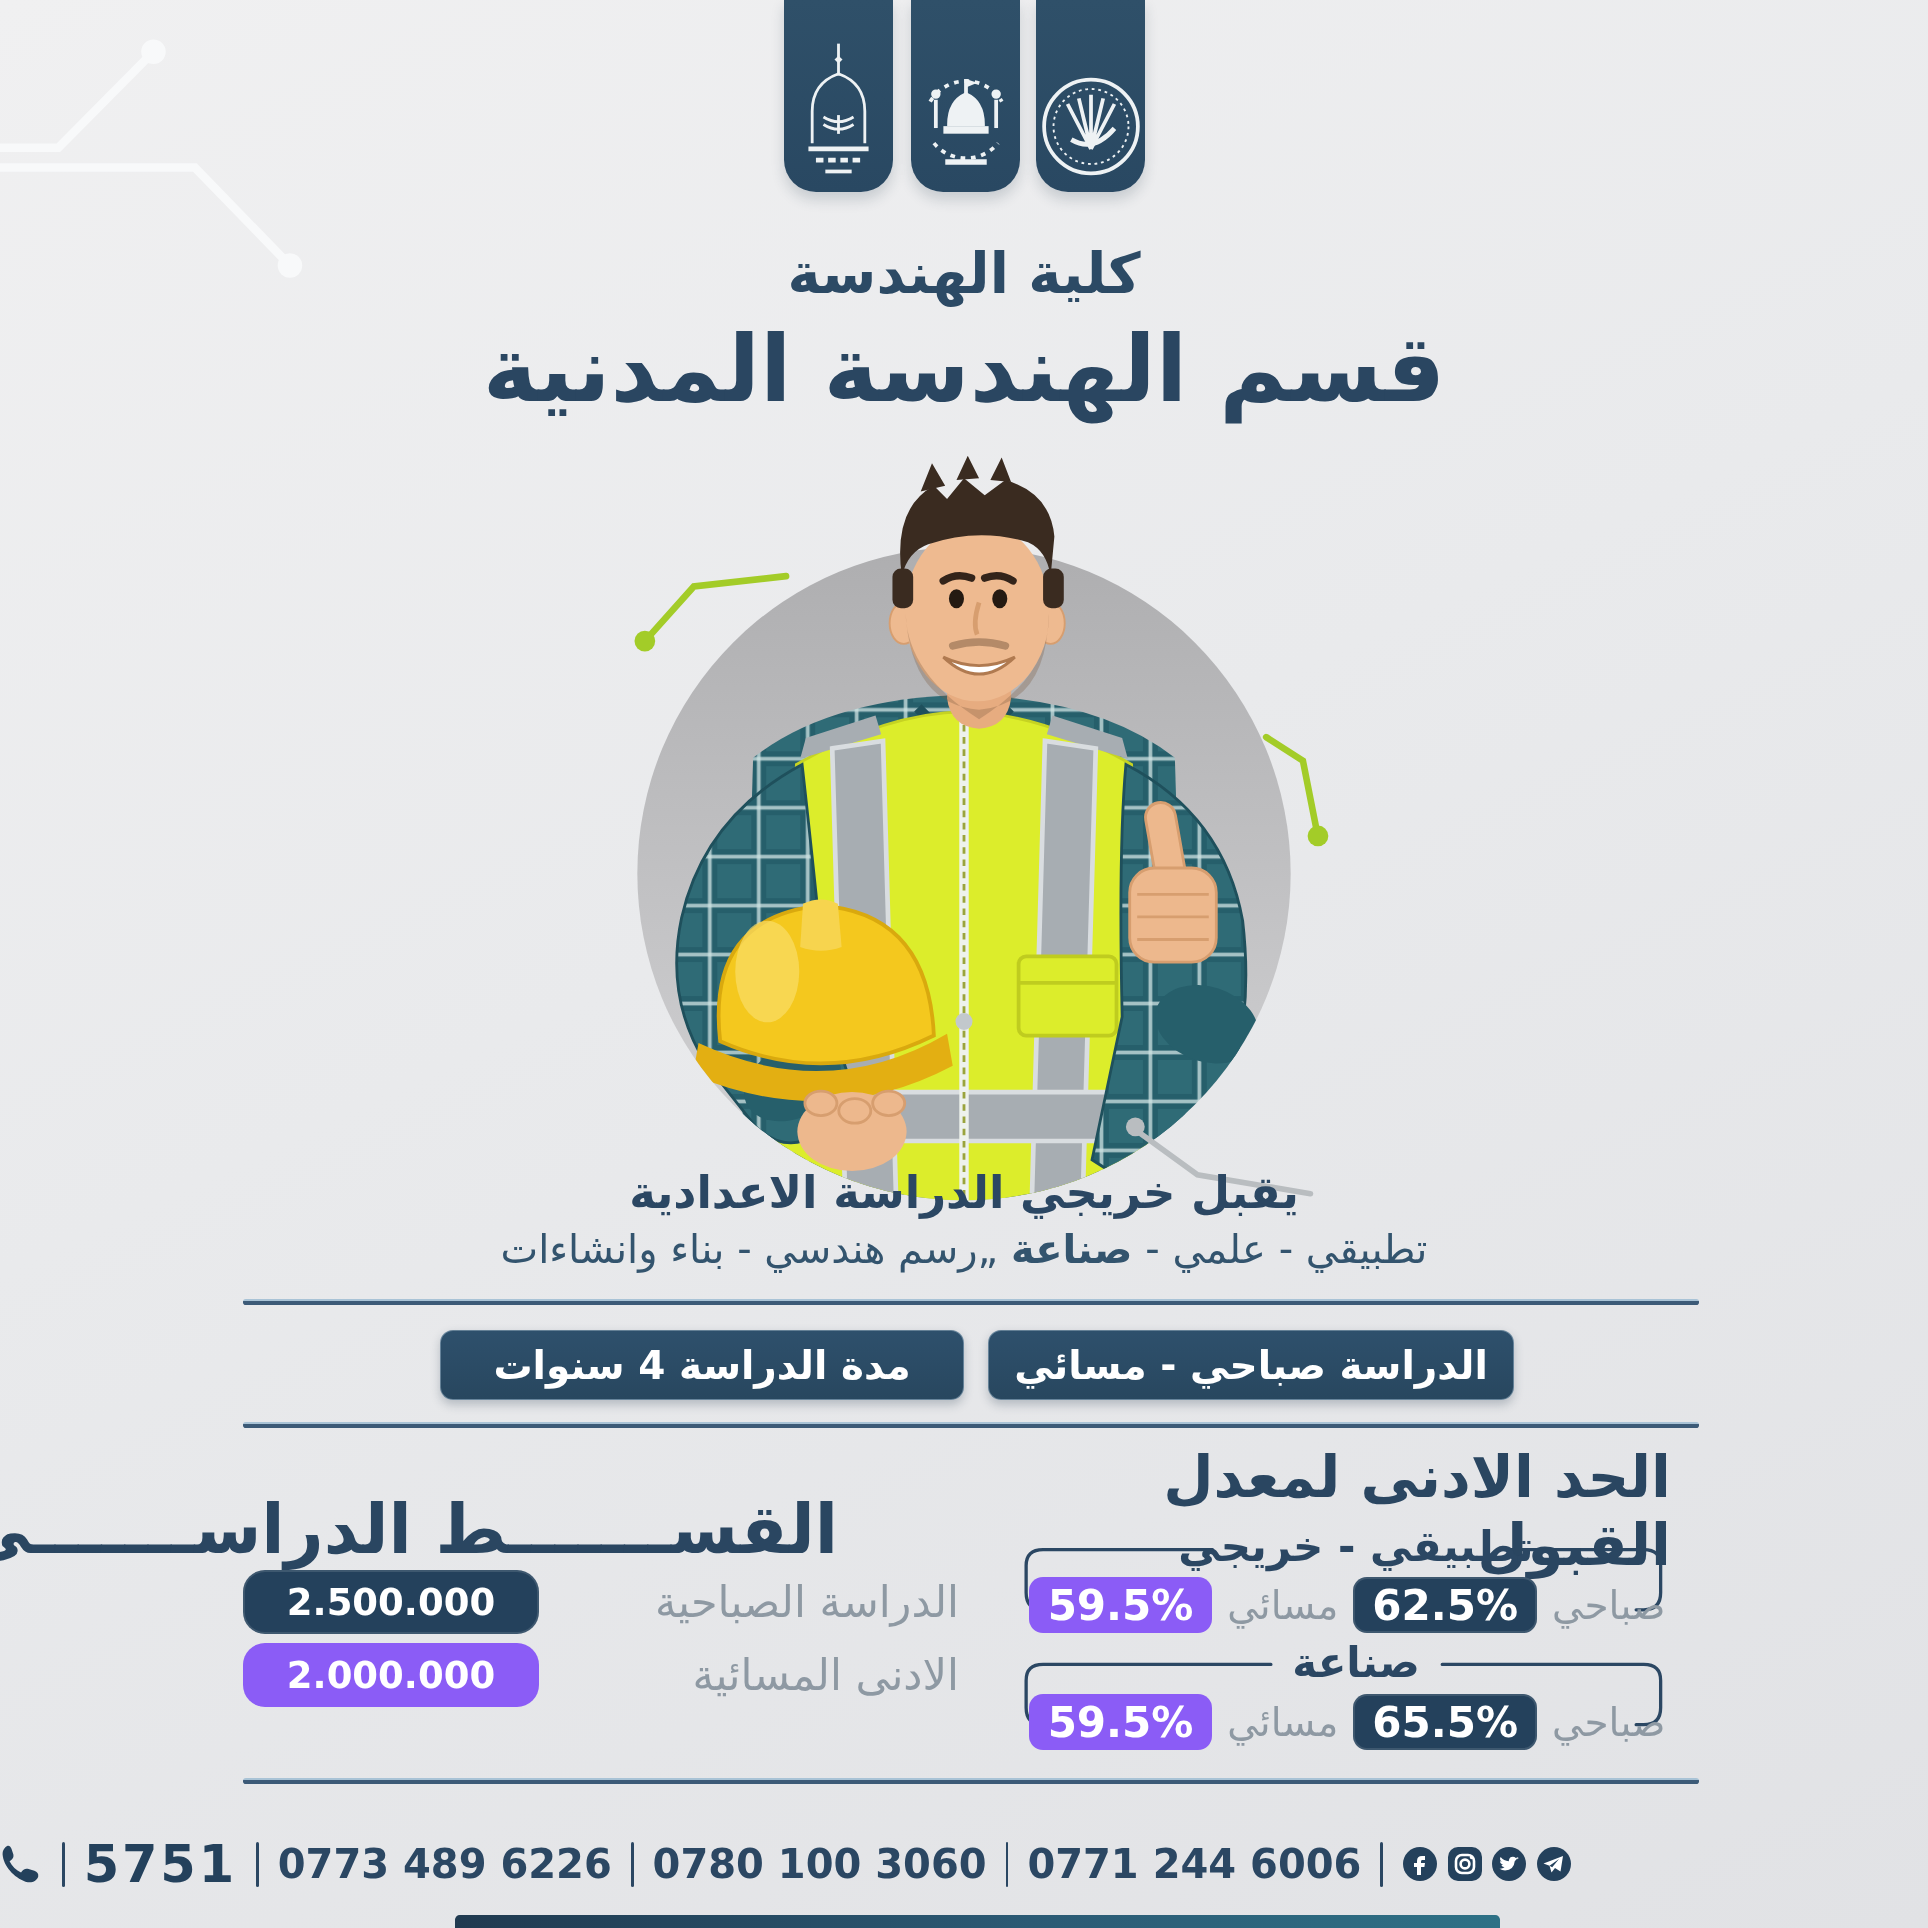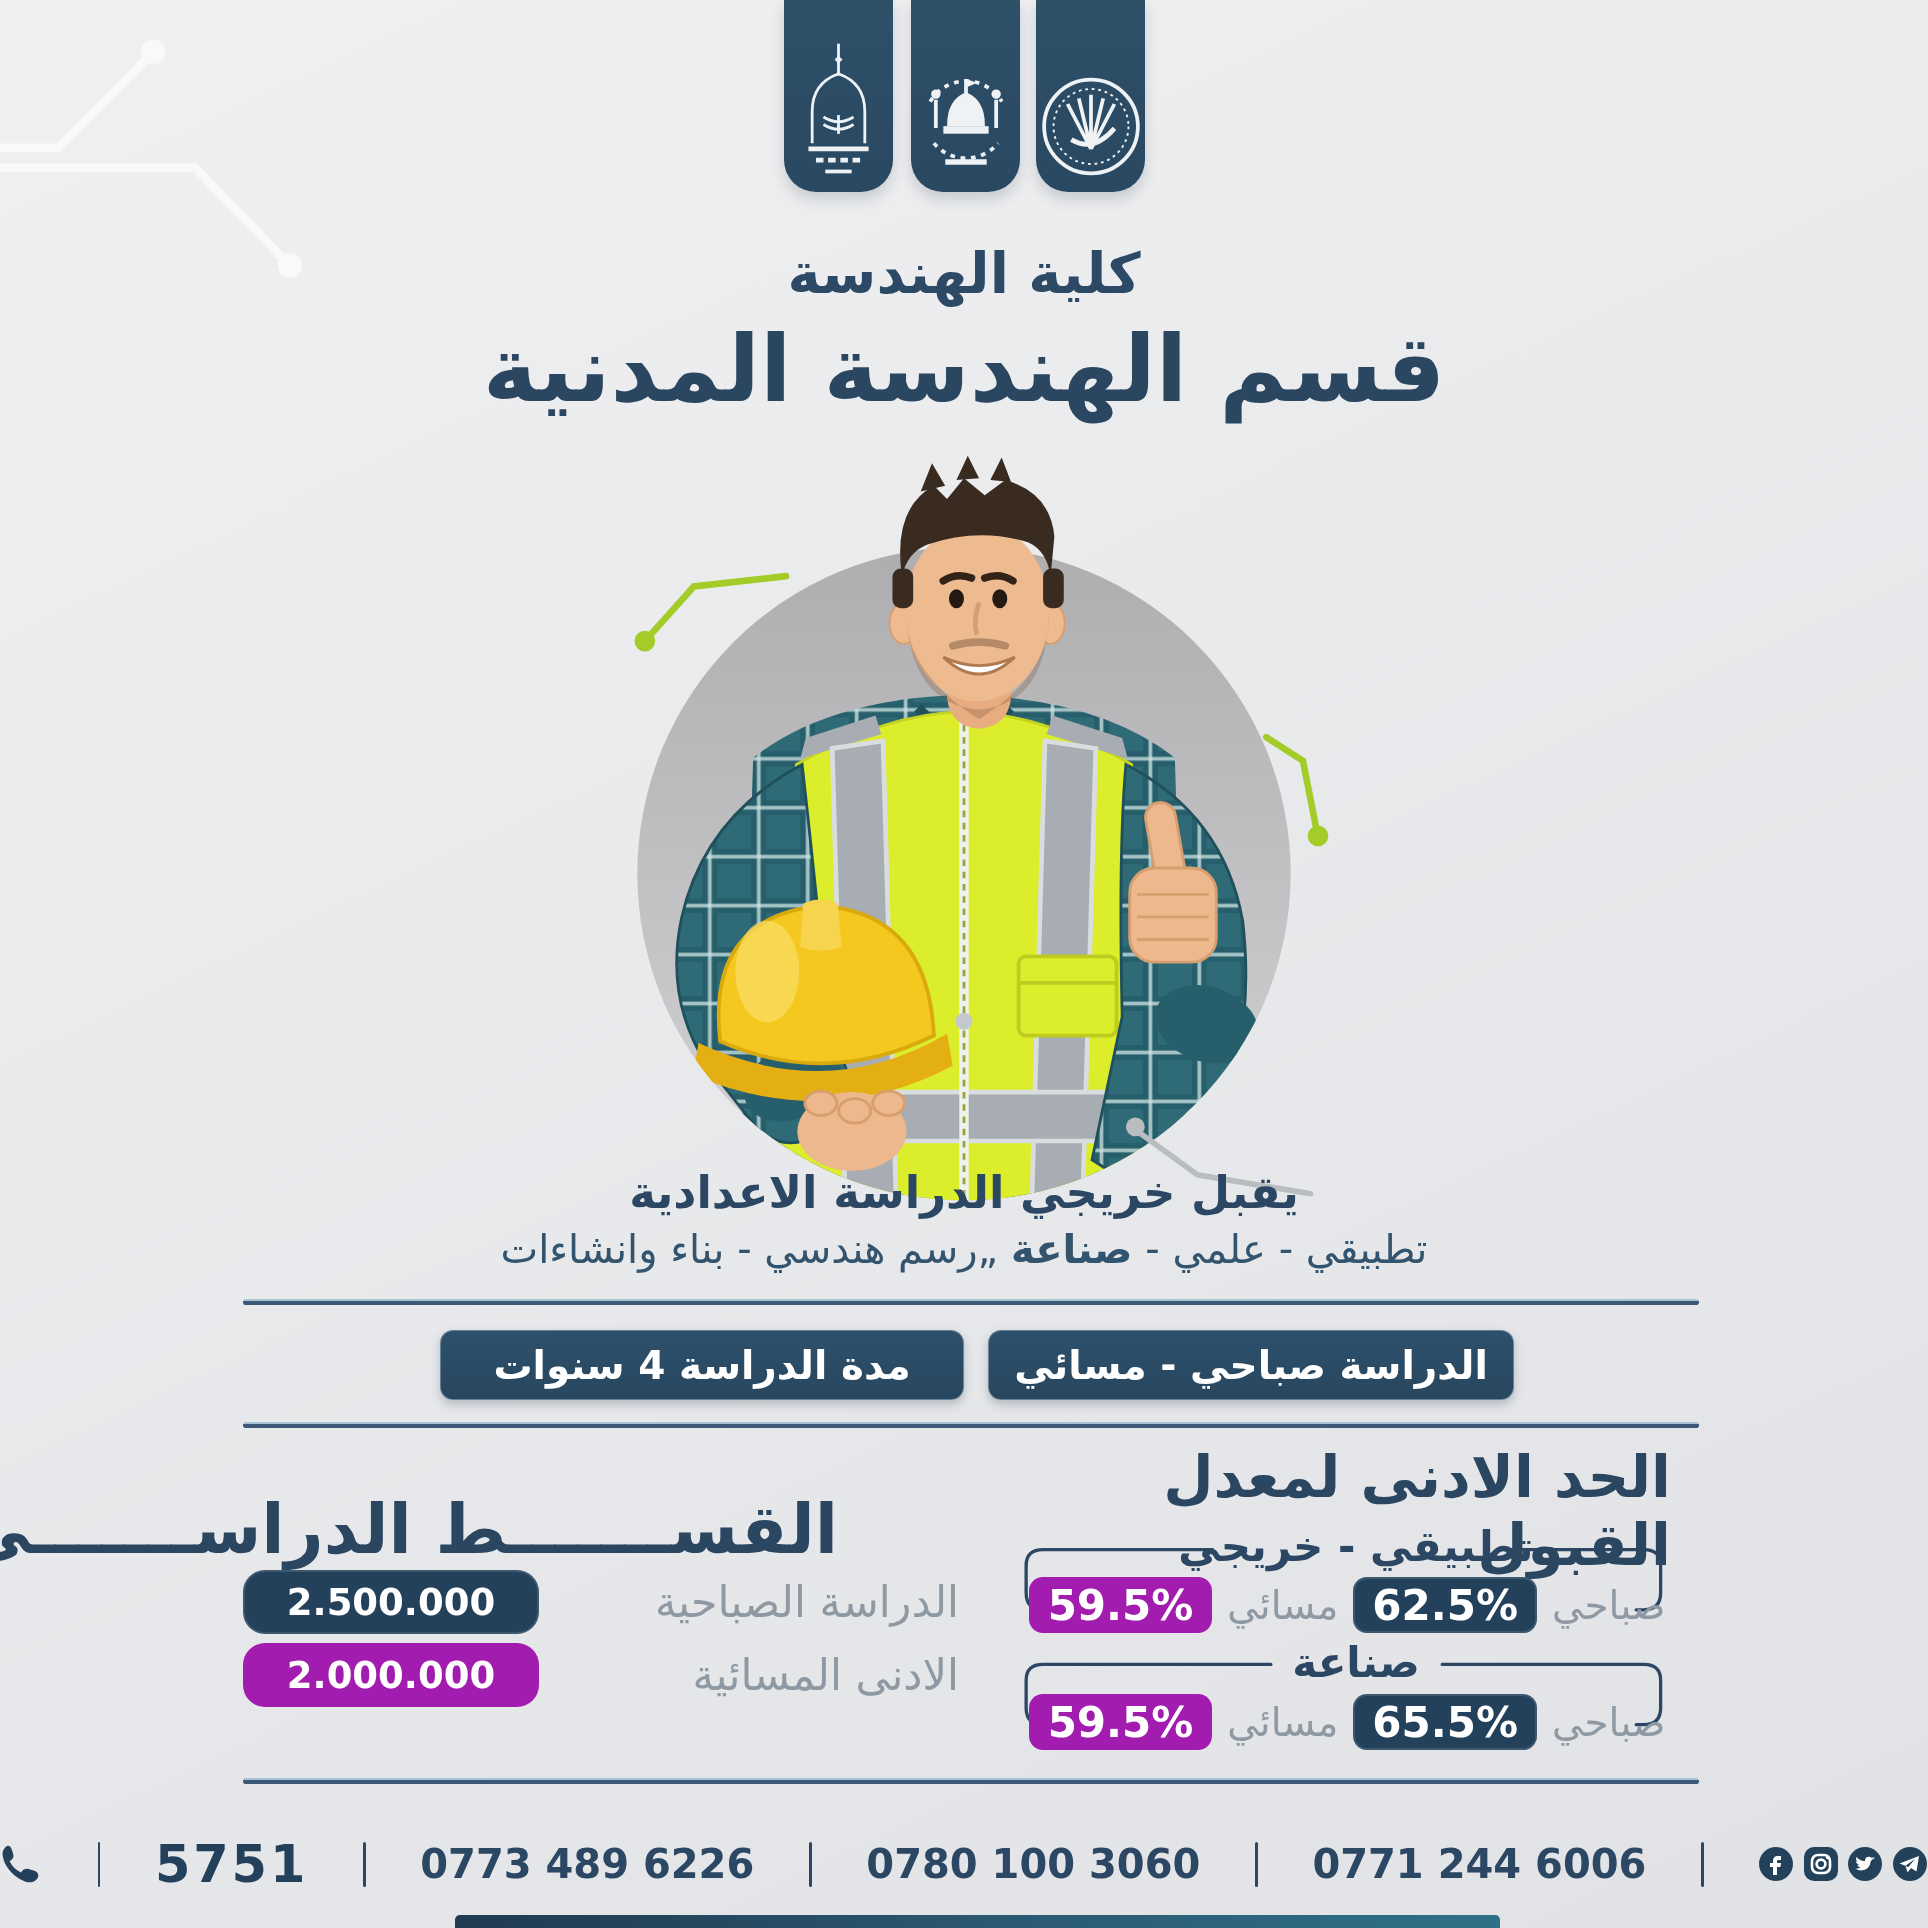--- a/index.html
+++ b/index.html
@@ -53,37 +53,37 @@
     position:absolute;left:1022px;width:650px;height:62px;
     display:flex;direction:rtl;align-items:center;justify-content:center;gap:15px;
   }
   .rate-label{font-size:39px;color:#8e99a3;font-weight:500;}
   .rate-badge{
     direction:ltr;color:#ffffff;font-size:42px;font-weight:700;
     padding:1.9px 19px;height:56px;min-width:122px;border-radius:14px;
     display:flex;align-items:center;justify-content:center;box-sizing:border-box;
   }
   .badge-dark{background:#24415c;box-shadow:inset 0 0 0 1.9px rgba(255,255,255,.12);}
-  .badge-light{background:#a21caf;}
+  .badge-light{background:#8b5cf6;}
   
   .tuition-title{left:235px;width:603px;top:1490px;text-align:center;font-size:68px;font-weight:800;color:#2a4661;direction:rtl;white-space:nowrap;}
   .tuition-row{
     position:absolute;left:243px;width:716px;height:66px;
     display:flex;direction:rtl;align-items:center;justify-content:space-between;
   }
   .tuition-label{font-size:43px;color:#8e99a3;font-weight:500;}
   .tuition-badge{
     direction:ltr;color:#ffffff;font-size:37px;font-weight:700;
     width:296px;height:64px;border-radius:22px;
     display:flex;align-items:center;justify-content:center;
   }
   
   .contact{
     position:absolute;left:0;top:1836px;width:1928px;height:56px;
-    display:flex;align-items:center;justify-content:space-between;gap:19px;
+    display:flex;align-items:center;justify-content:flex-start;gap:19px;
   }
   .c-sep{width:2.8px;height:45px;background:#2b4763;border-radius:1.9px;}
   .c-code{font-size:51px;font-weight:800;color:#24415c;letter-spacing:2.8px;direction:ltr;}
   .c-num{font-size:40px;font-weight:700;color:#2b4763;direction:ltr;white-space:nowrap;}
   .socials{display:flex;gap:8.5px;align-items:center;}
   
   .bottom-bar{
     position:absolute;left:455px;top:1915px;width:1045px;height:15px;
     background:linear-gradient(90deg,#203a50 0%,#2b5a74 55%,#2e7186 100%);
     border-radius:4.7px 4.7px 0 0;

